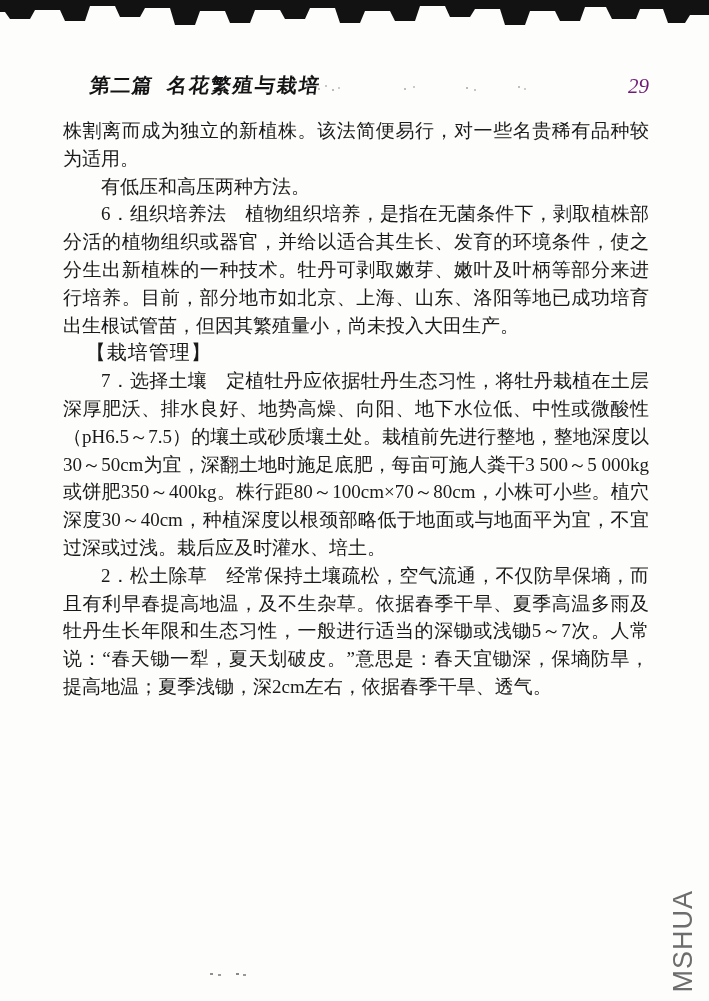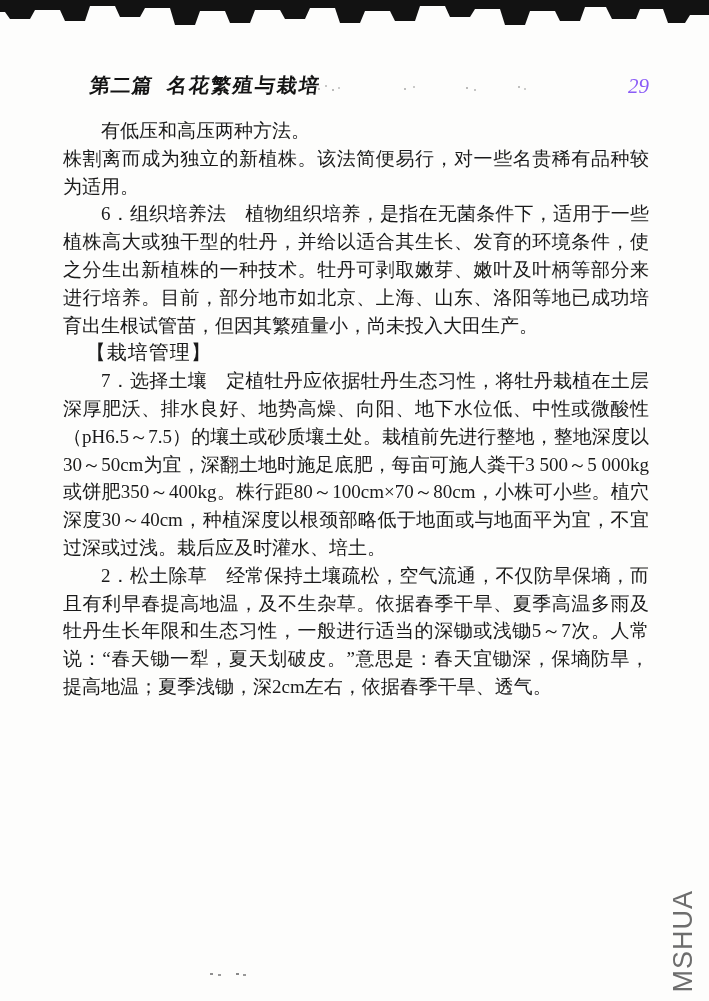--- a/index.html
+++ b/index.html
@@ -11,21 +11,21 @@
   .scan-band{position:absolute;top:0;left:0;display:block;}
   .header{position:absolute;top:72px;left:90px;right:60px;height:28px;}
   .chapter,.title{
     display:inline-block;font-family:"Liberation Sans","DejaVu Sans",sans-serif;
     font-weight:bold;font-size:20px;letter-spacing:1px;
     transform:skewX(-7deg);color:#141414;
   }
   .title{margin-left:14px;letter-spacing:2px;}
   .pagenum{
     position:absolute;right:0;top:2px;font-style:italic;font-size:21px;
-    font-family:"Liberation Serif","DejaVu Serif",serif;color:#8b5cf6;
+    font-family:"Liberation Serif","DejaVu Serif",serif;color:#701a75;
   }
   .hnoise{
     position:absolute;left:228px;top:16px;width:2px;height:2px;background:#a8a8a8;border-radius:50%;
     box-shadow:7px -3px 0 #b5b5b5,14px 1px 0 #a5a5a5,20px -1px 0 #bbb,
       86px 0 0 #a9a9a9,95px -2px 0 #b8b8b8,148px -1px 0 #a5a5a5,156px 1px 0 #b2b2b2,
       200px -2px 0 #ababab,206px 0 0 #bdbdbd;
   }
   .body{
     position:absolute;top:117px;left:63px;width:586px;
     font-size:19px;line-height:27.8px;text-align:justify;text-justify:inter-ideograph;
@@ -63,23 +63,23 @@
       30,19 10,19 5,12 0,12"></polygon>
   </svg>
 
   <div class="header">
     <span class="chapter">第二篇</span><span class="title">名花繁殖与栽培</span>
     <span class="hnoise"></span>
     <span class="pagenum">29</span>
   </div>
 
   <div class="body">
+      <div class="para"><span>株割离而成为独立的新植株。该法简便易行，对一些名贵稀有品种较为适用。</span></div>
       <div class="para indent"><span>有低压和高压两种方法。</span></div>
-      <div class="para"><span>株割离而成为独立的新植株。该法简便易行，对一些名贵稀有品种较为适用。</span></div>
-      <div class="para indent"><span class="lead">6．组织培养法</span><span>　植物组织培养，是指在无菌条件下，适用于一些植株高大或独干型的牡丹，并给以适合其生长、发育的环境条件，使之分生出新植株的一种技术。牡丹可剥取嫩芽、嫩叶及叶柄等部分来进行培养。目前，部分地市如北京、上海、山东、洛阳等地已成功培育出生根试管苗，但因其繁殖量小，尚未投入大田生产。</span></div>
+      <div class="para indent"><span class="lead">6．组织培养法</span><span>　植物组织培养，是指在无菌条件下，剥取植株部分活的植物组织或器官，并给以适合其生长、发育的环境条件，使之分生出新植株的一种技术。牡丹可剥取嫩芽、嫩叶及叶柄等部分来进行培养。目前，部分地市如北京、上海、山东、洛阳等地已成功培育出生根试管苗，但因其繁殖量小，尚未投入大田生产。</span></div>
       <div class="para section"><span class="lead">【栽培管理】</span></div>
       <div class="para indent"><span class="lead">7．选择土壤</span><span>　定植牡丹应依据牡丹生态习性，将牡丹栽植在土层深厚肥沃、排水良好、地势高燥、向阳、地下水位低、中性或微酸性（pH6.5～7.5）的壤土或砂质壤土处。栽植前先进行整地，整地深度以30～50cm为宜，深翻土地时施足底肥，每亩可施人粪干3 500～5 000kg或饼肥350～400kg。株行距80～100cm×70～80cm，小株可小些。植穴深度30～40cm，种植深度以根颈部略低于地面或与地面平为宜，不宜过深或过浅。栽后应及时灌水、培土。</span></div>
       <div class="para indent"><span class="lead">2．松土除草</span><span>　经常保持土壤疏松，空气流通，不仅防旱保墒，而且有利早春提高地温，及不生杂草。依据春季干旱、夏季高温多雨及牡丹生长年限和生态习性，一般进行适当的深锄或浅锄5～7次。人常说：“春天锄一犁，夏天划破皮。”意思是：春天宜锄深，保墒防旱，提高地温；夏季浅锄，深2cm左右，依据春季干旱、透气。</span></div>
     </div>
 
   <div class="watermark">MSHUA</div>
 
   <div class="bottom-noise"></div>
 
 </div>

